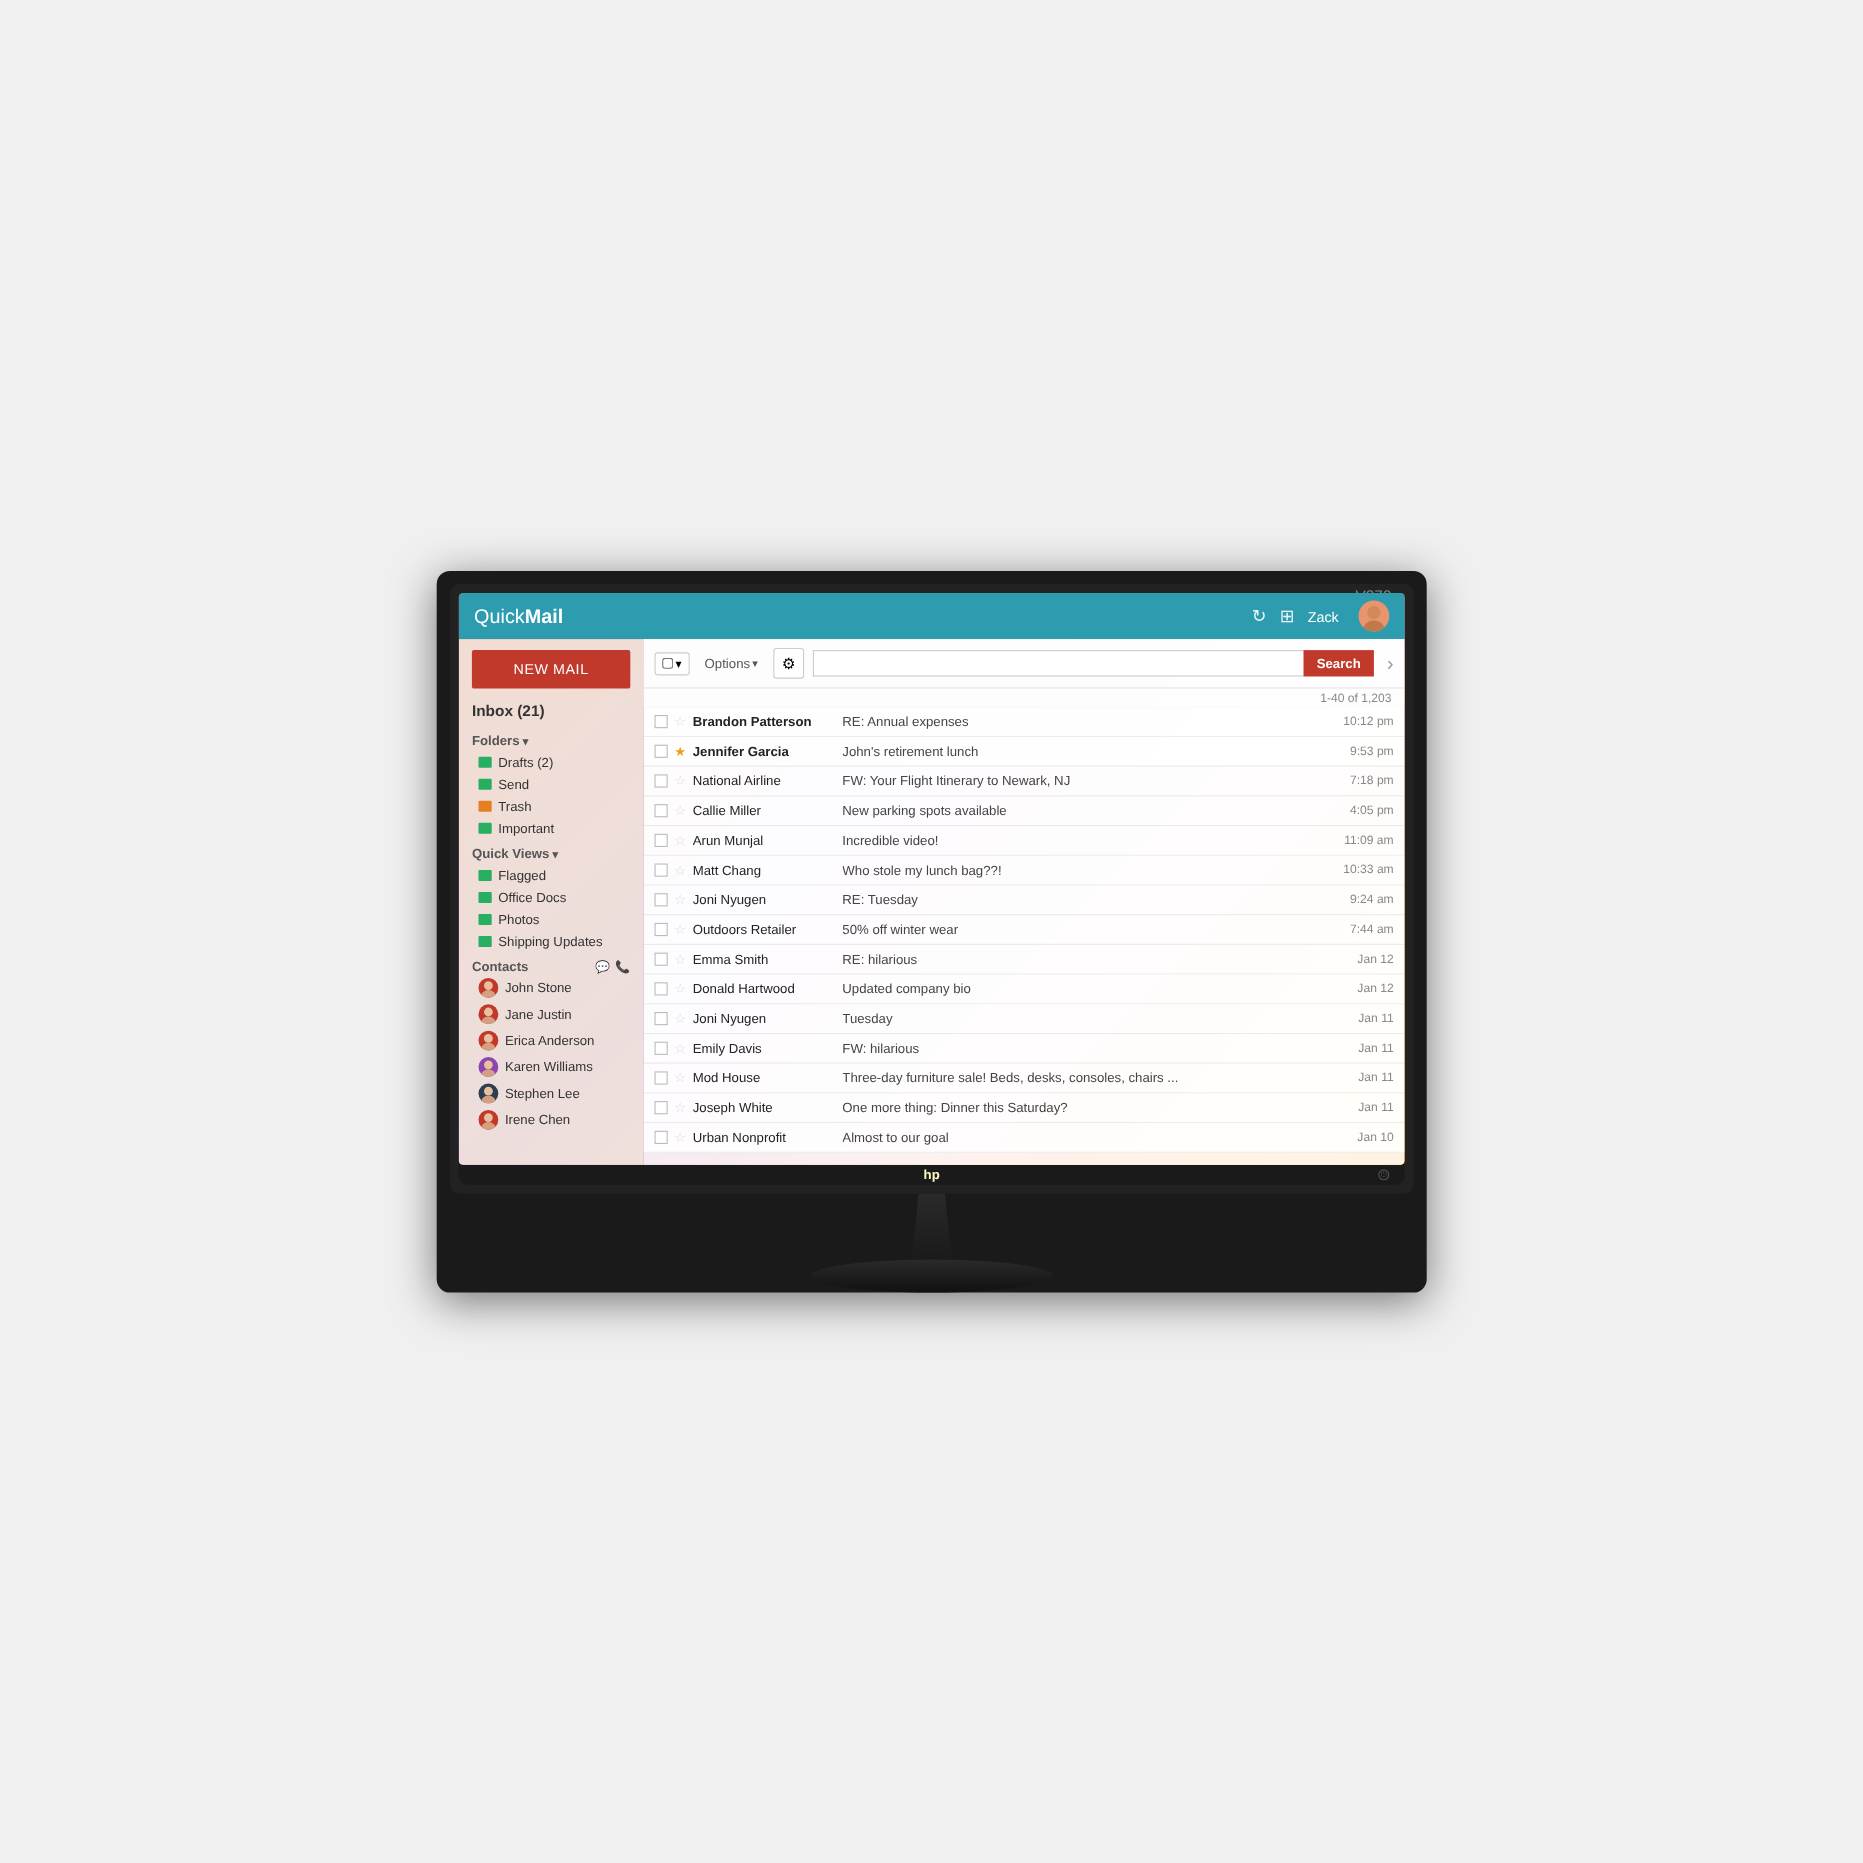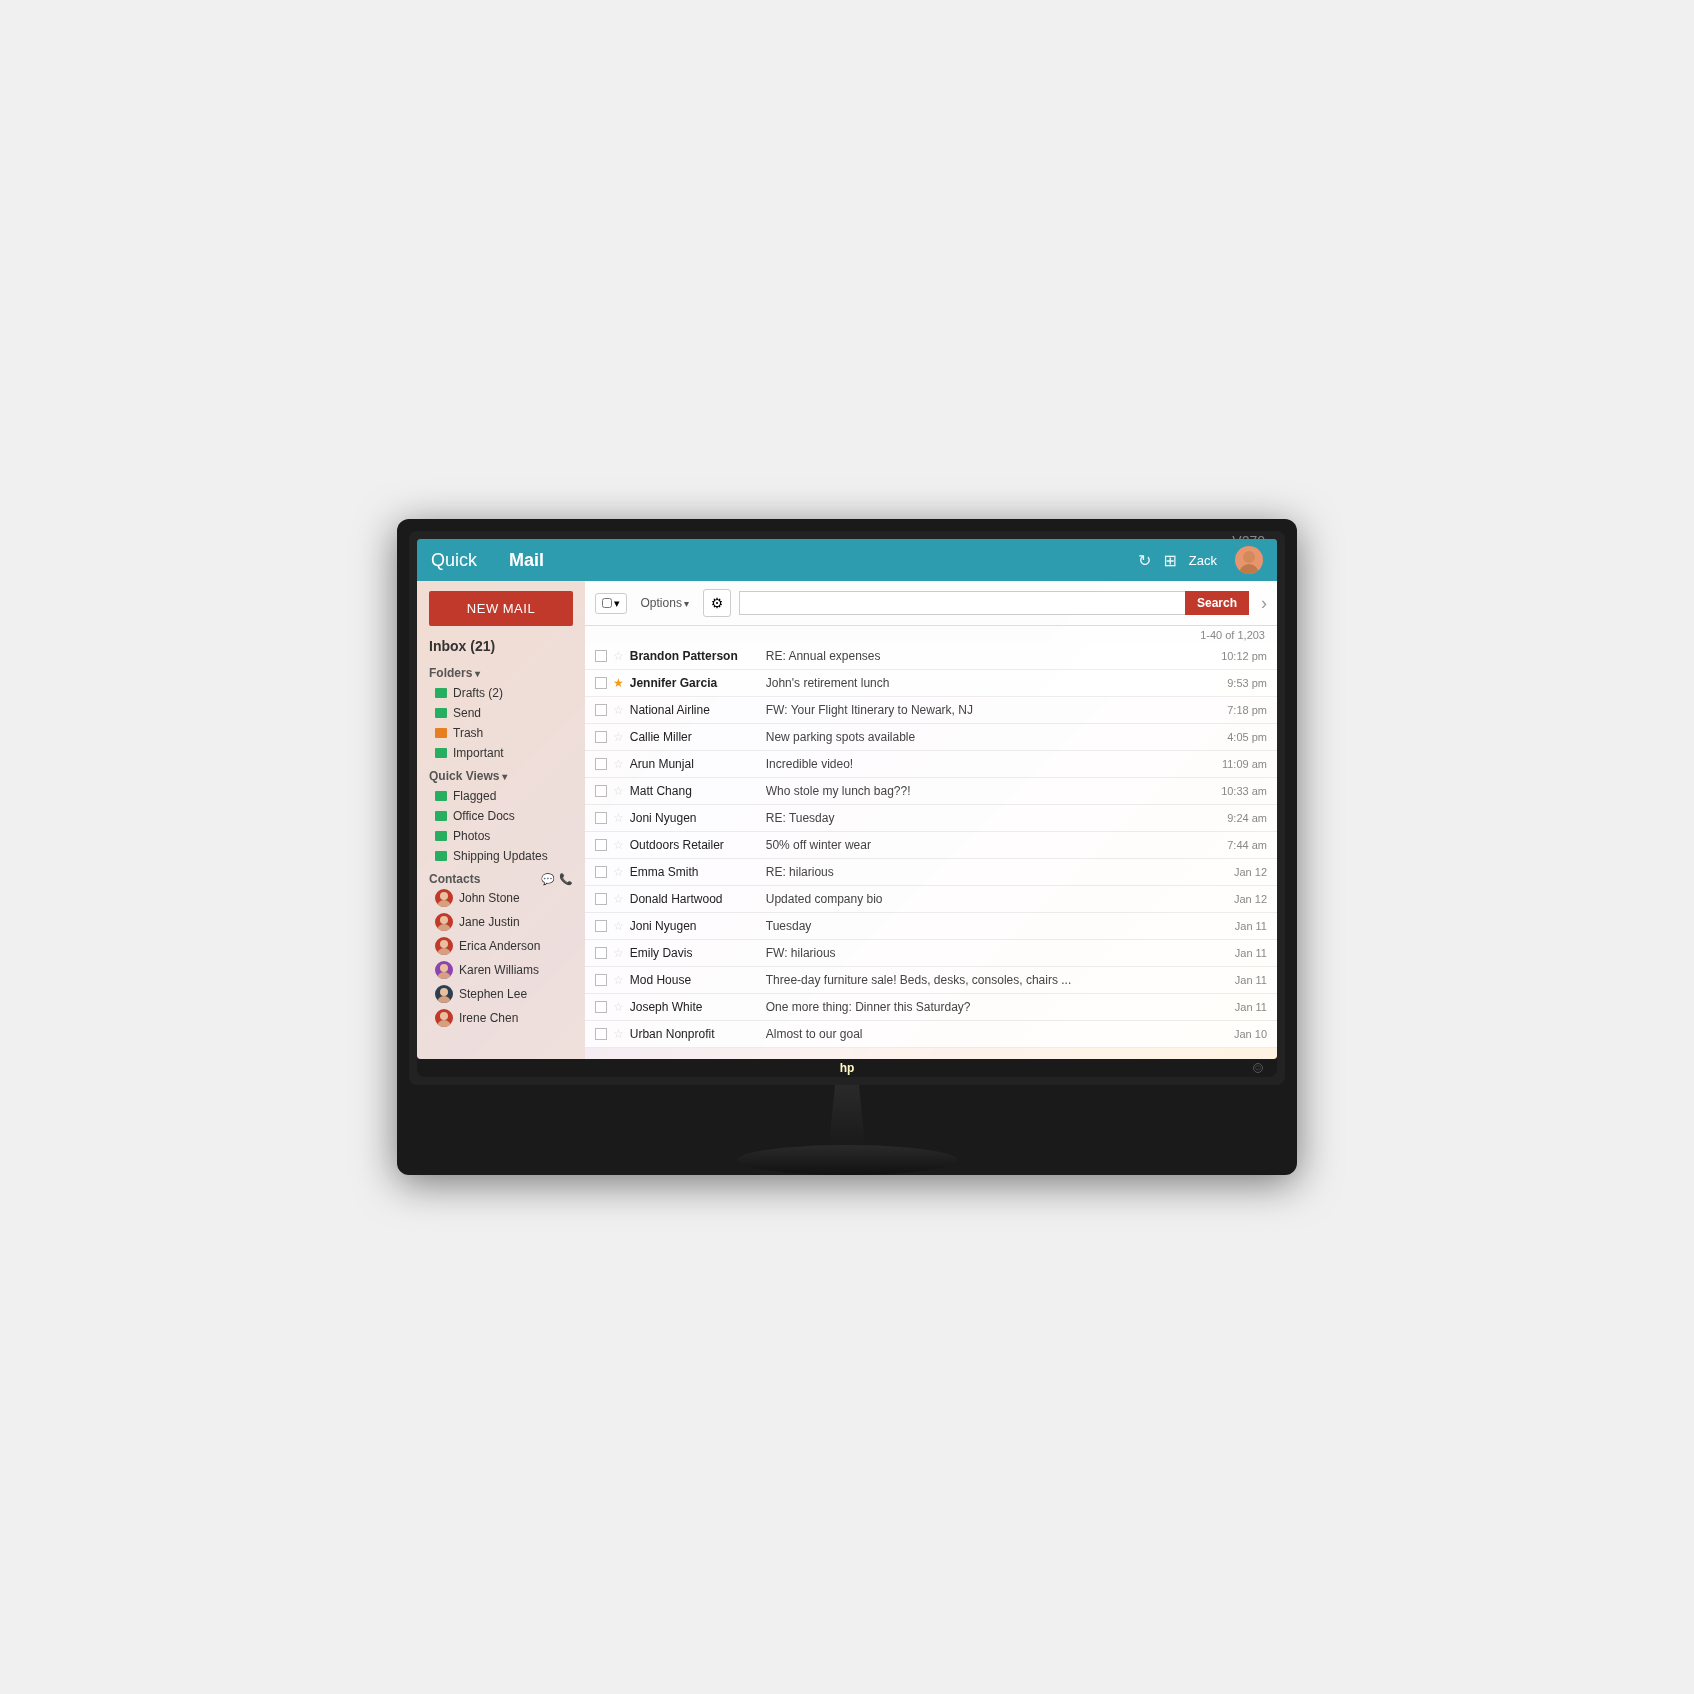--- a/index.html
+++ b/index.html
@@ -65,21 +65,21 @@
       padding: 0 14px;
       flex-shrink: 0;
     }
 
     .app-logo {
       font-size: 18px;
       color: white;
       font-weight: bold;
     }
     .app-logo span.quick { font-weight: 300; }
-    .app-logo span.mail { font-weight: 800; margin-left: 32px; }
+    .app-logo span.mail { font-weight: 800; }
 
     .topbar-spacer { flex: 1; }
 
     .topbar-icons {
       display: flex;
       align-items: center;
       gap: 12px;
     }
 
     .topbar-icon {

